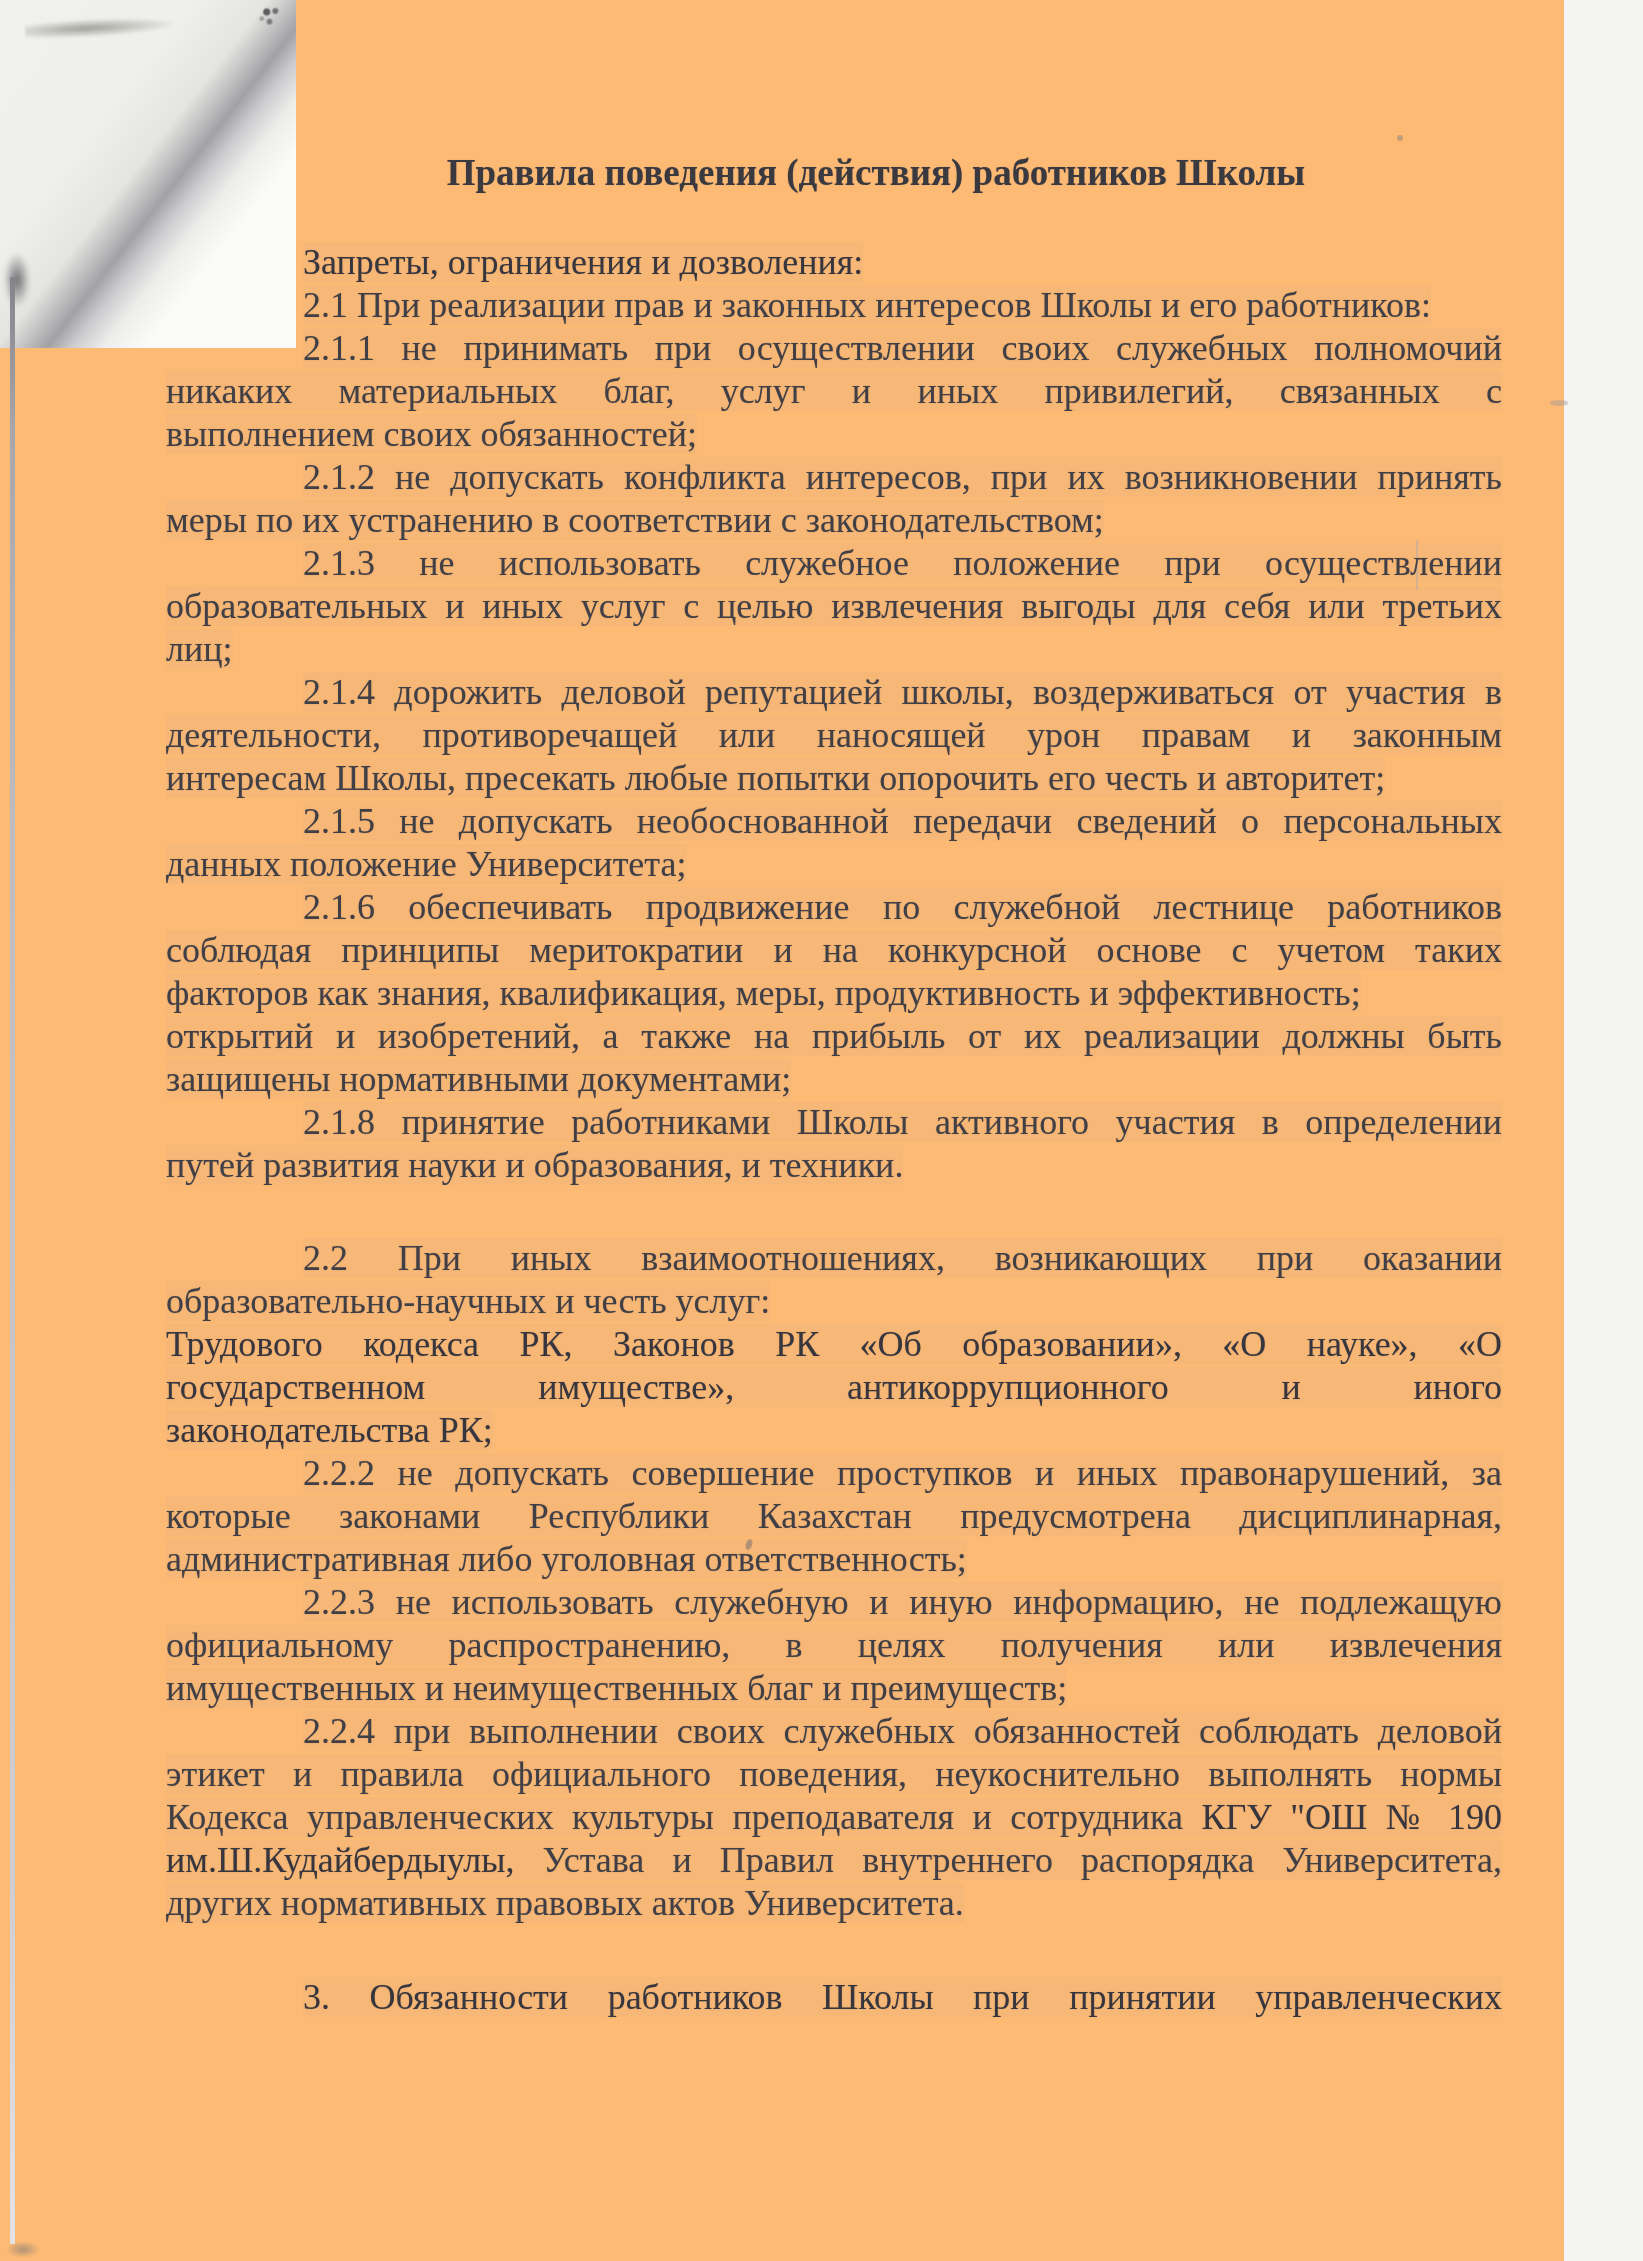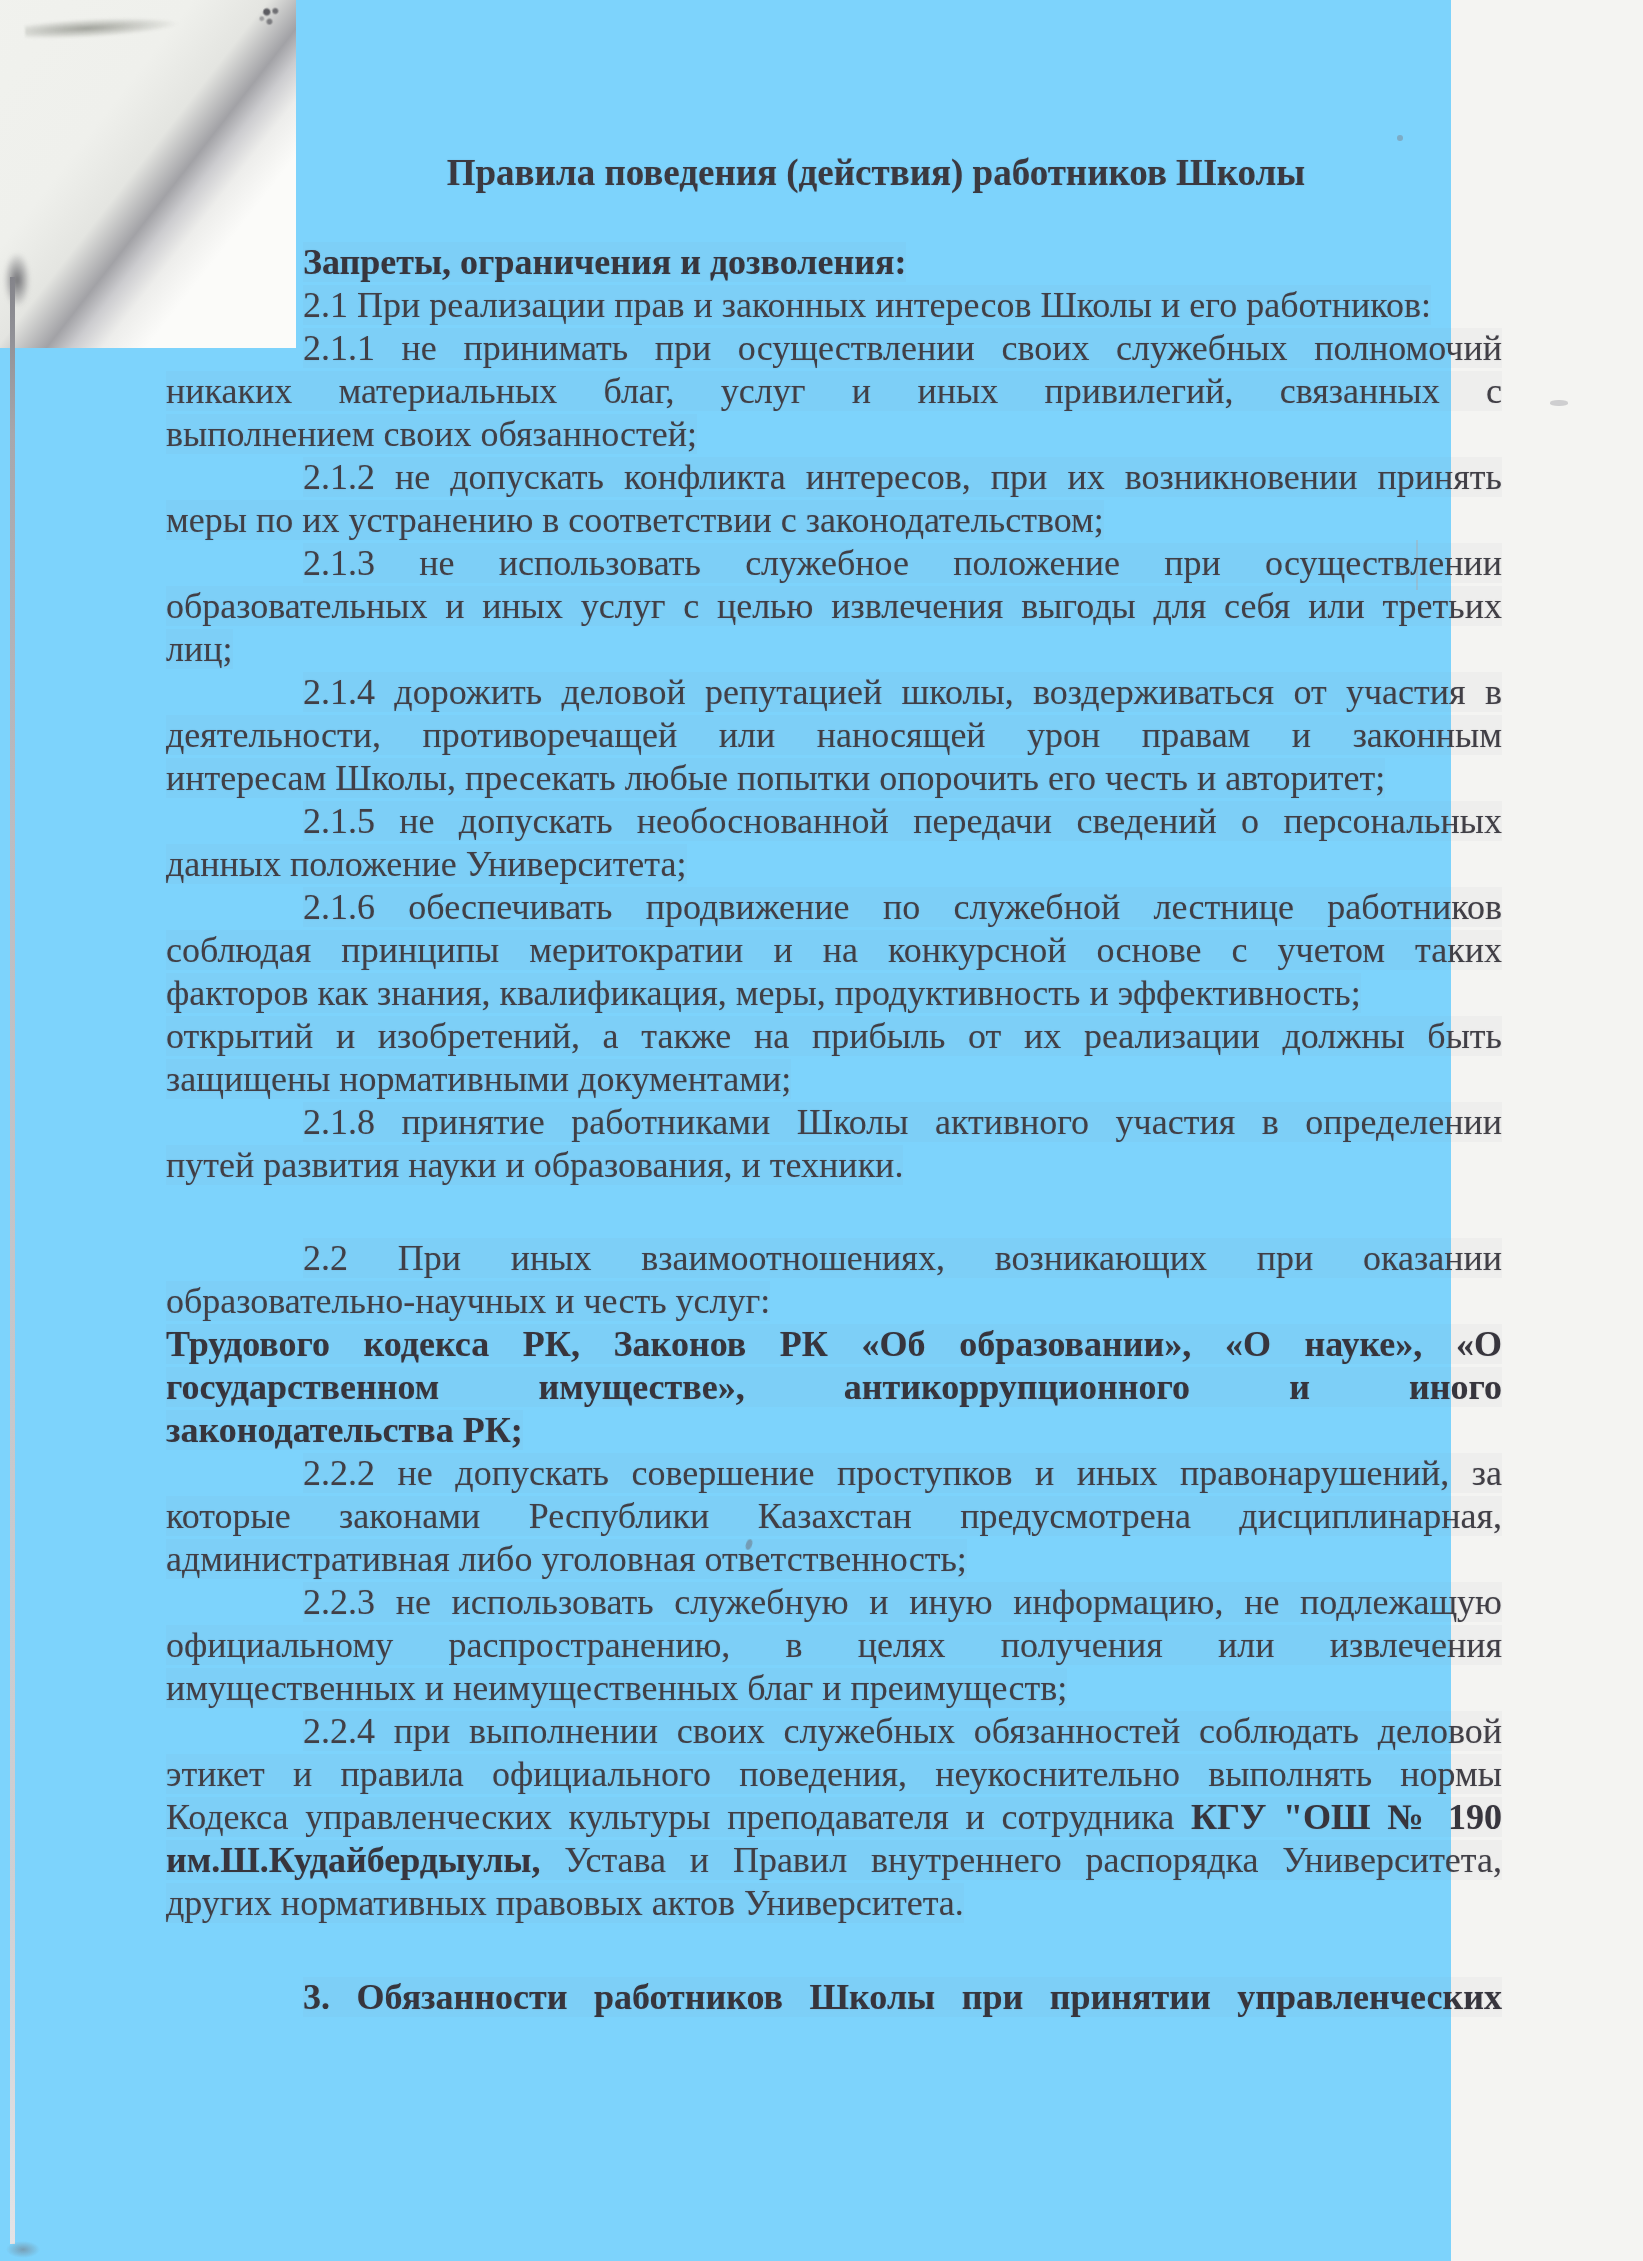--- a/index.html
+++ b/index.html
@@ -3,22 +3,22 @@
 <meta charset="utf-8">
 <style>
   html, body {
     margin: 0; padding: 0;
     width: 1644px; height: 2261px;
     overflow: hidden;
     background: #f4f4f2;
   }
   .page {
     position: relative;
-    width: 1451px; height: 2261px;
-    background: #7dd3fc;
+    width: 1564px; height: 2261px;
+    background: #fdba74;
     font-family: "Liberation Serif", "DejaVu Serif", serif;
     color: #413f46;
   }
   
   .curl {
     position: absolute; left: -26px; top: -39px;
     width: 322px; height: 387px;
     background: linear-gradient(128deg,
       #f1f2ee 0%, #eff0ec 40%, #e4e5e1 52%,
       #a2a2a6 60%, #cccccf 64%, #ededeb 69%,
@@ -84,21 +84,21 @@
     margin-bottom: 46px;
     color: #3b3940;
   }
   .line { text-align: left; }
   .line .ink {
     background: rgba(145,145,154,0.05);
     box-decoration-break: clone;
   }
   .j { text-align: justify; text-align-last: justify; text-justify: inter-word; }
   .ind { padding-left: 137px; }
-  .b { font-weight: bold; color: #37353d; }
+  .b { font-weight: normal; color: #37353d; }
   .gap1 { margin-top: 50px; }
   .gap2 { margin-top: 51px; }
 </style>
 </head>
 <body>
 
 <div class="page">
 
   <div class="curl"></div>
   <div class="smudge-top-left"></div>

